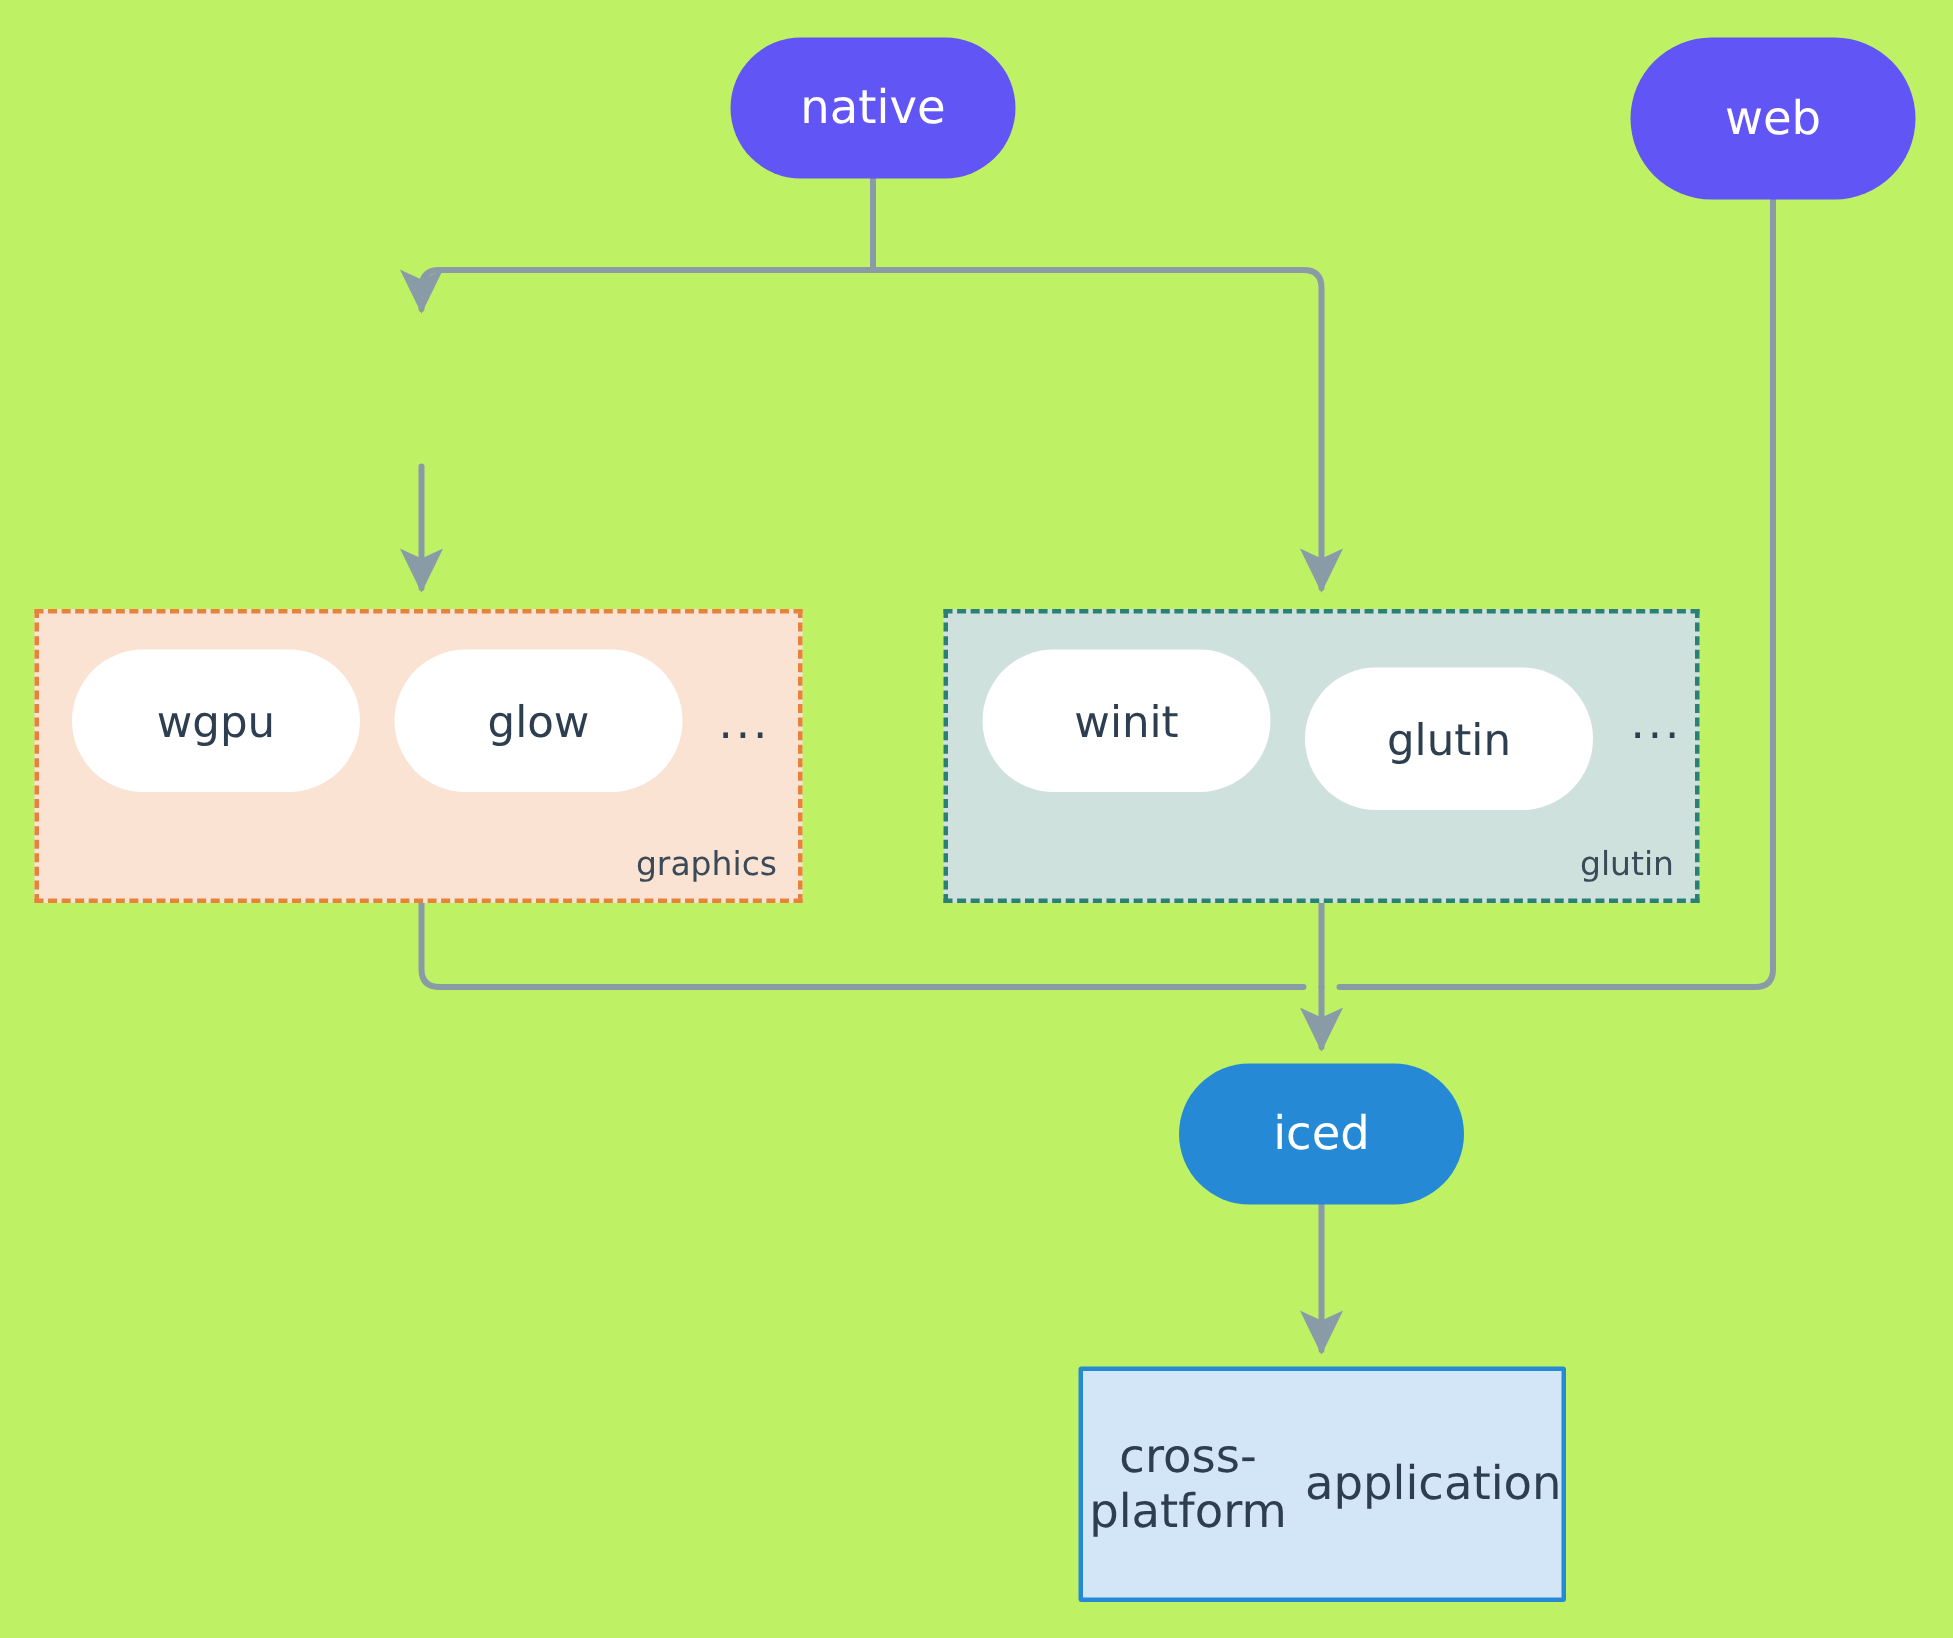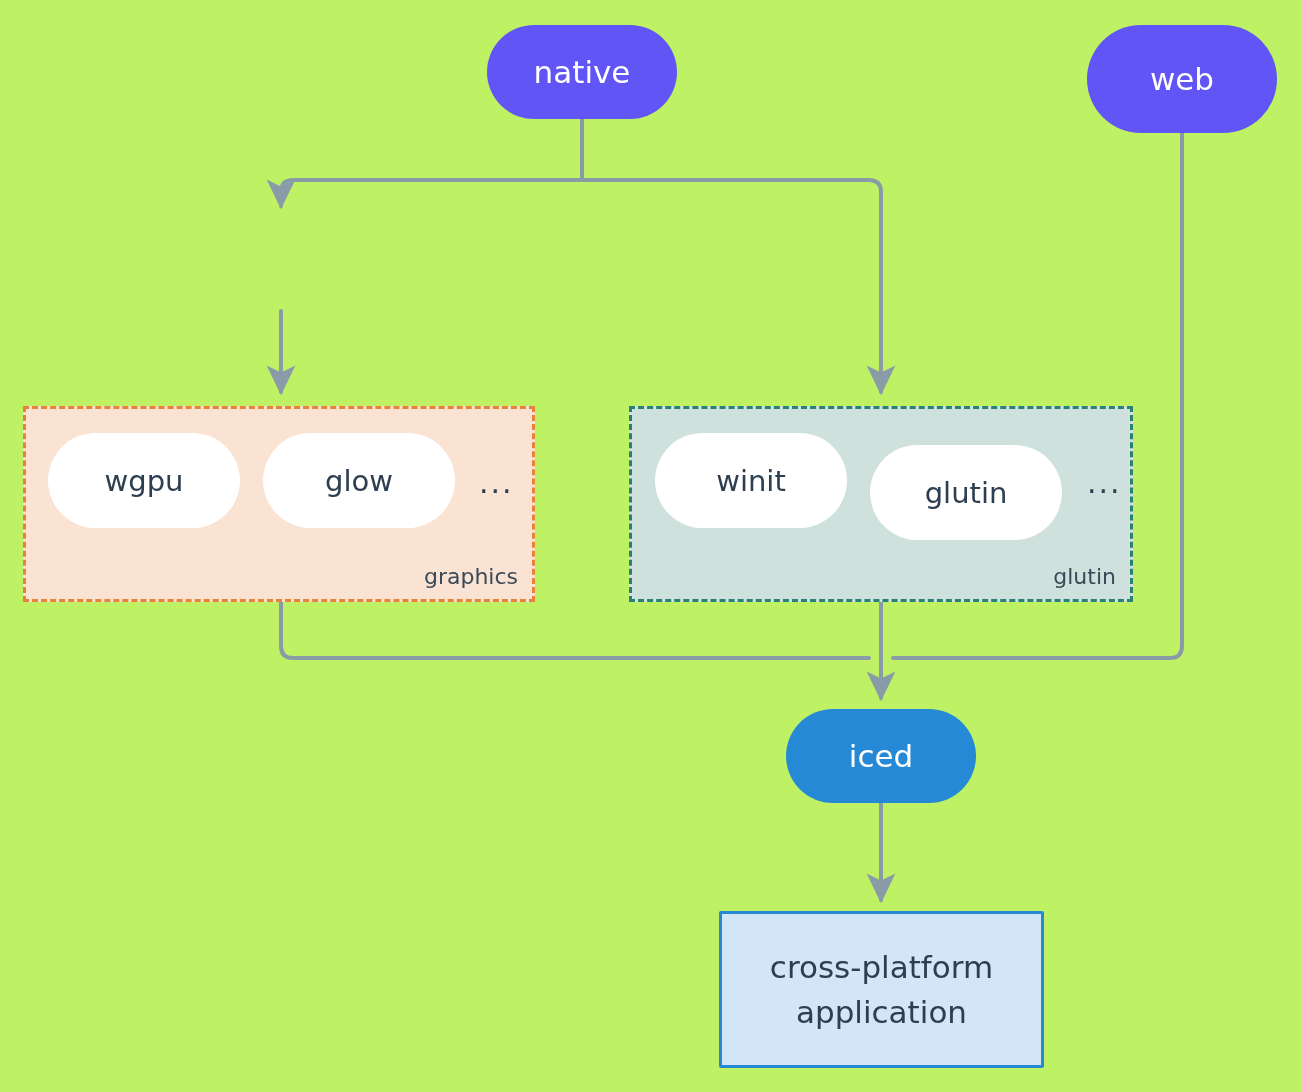--- a/index.html
+++ b/index.html
@@ -59,21 +59,21 @@
     font-size: 31px;
   }
   
   #node-application {
     left: 719px;  top: 911px; width: 325px; height: 157px;
     background: #D2E6F8;
     border: 3px solid #2589D5;
     border-radius: 2px;
     color: #2C3E50;
     font-size: 31px;
-    flex-direction: column;
+    flex-direction: row;
     gap: 8px;
   }
   #node-application .line { display: block; }
 
   
   .group {
     position: absolute;
     box-sizing: border-box;
     border-style: dashed;
     border-width: 3px;

